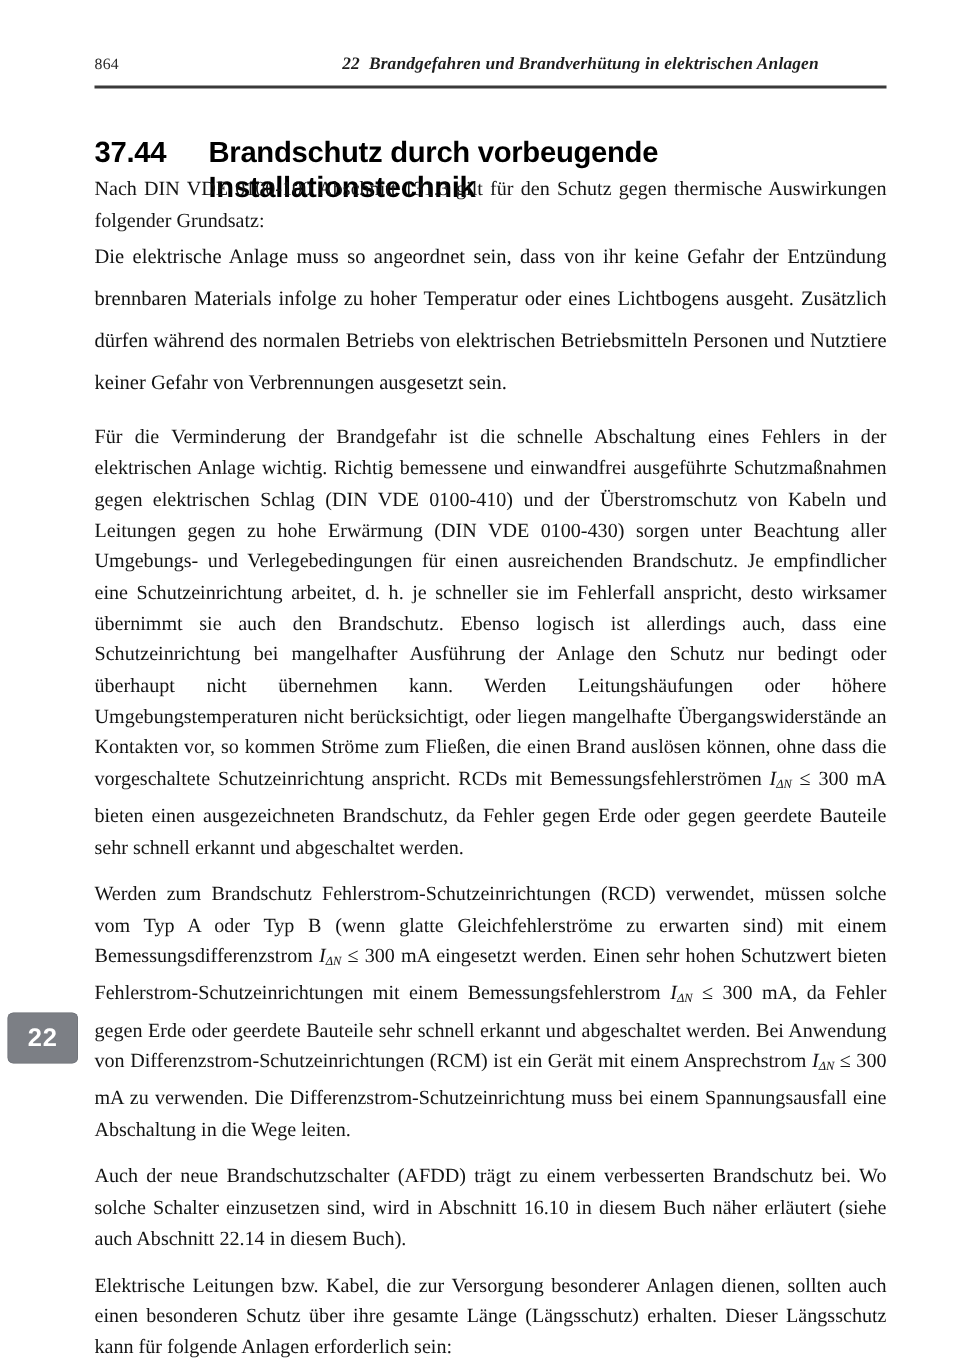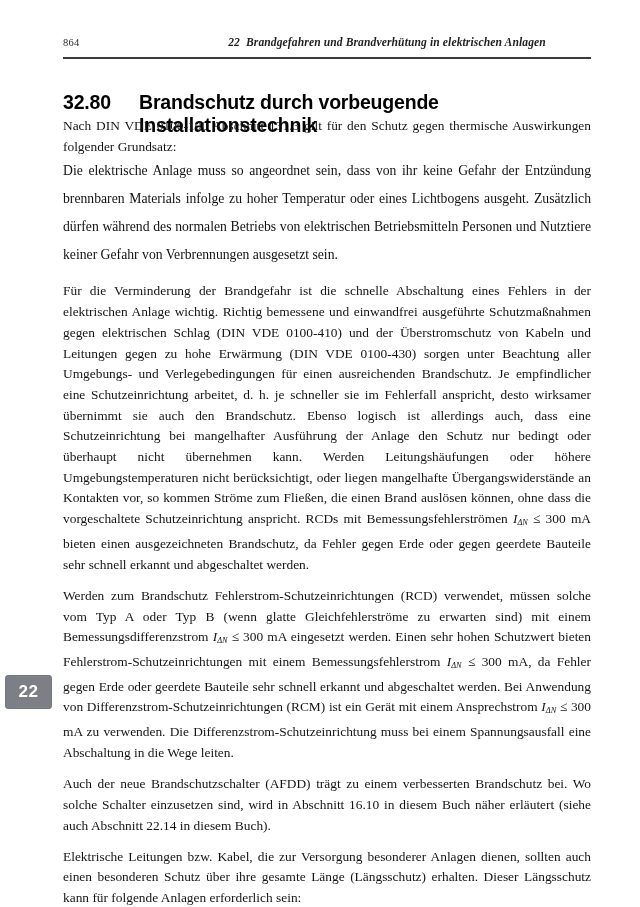--- a/index.html
+++ b/index.html
@@ -158,21 +158,21 @@
 
 <div class="page">
 
   <div class="running-head">
     <div class="folio">864</div>
     <div class="head-title"><span class="head-num">22</span><span>Brandgefahren und Brandverhütung in elektrischen Anlagen</span></div>
   </div>
   <div class="head-rule"></div>
 
   <h1 class="section-head">
-    <span class="sec-num">32.80</span>
+    <span class="sec-num">37.44</span>
     <span class="sec-title">Brandschutz durch vorbeugende Installationstechnik</span>
   </h1>
 
   <div class="column">
 
     <p class="body tight">Nach DIN VDE 0100-100 Abschnitt 131.3 gilt für den Schutz gegen thermische Auswirkungen folgender Grundsatz:</p>
 
     <p class="quote">Die elektrische Anlage muss so angeordnet sein, dass von ihr keine Gefahr der Entzündung brennbaren Materials infolge zu hoher Temperatur oder eines Lichtbogens ausgeht. Zusätzlich dürfen während des normalen Betriebs von elektrischen Betriebsmitteln Personen und Nutztiere keiner Gefahr von Verbrennungen ausgesetzt sein.</p>
 
     <p class="body"><span>Für die Verminderung der Brandgefahr ist die schnelle Abschaltung eines Fehlers in der elektrischen Anlage wichtig. Richtig bemessene und einwandfrei ausgeführte Schutzmaßnahmen gegen elektrischen Schlag (DIN VDE 0100-410) und der Überstromschutz von Kabeln und Leitungen gegen zu hohe Erwärmung (DIN VDE 0100-430) sorgen unter Beachtung aller Umgebungs- und Verlegebedingungen für einen ausreichenden Brandschutz. Je empfindlicher eine Schutzeinrichtung arbeitet, d. h. je schneller sie im Fehlerfall anspricht, desto wirksamer übernimmt sie auch den Brandschutz. Ebenso logisch ist allerdings auch, dass eine Schutzeinrichtung bei mangelhafter Ausführung der Anlage den Schutz nur bedingt oder überhaupt nicht übernehmen kann. Werden Leitungshäufungen oder höhere Umgebungstemperaturen nicht berücksichtigt, oder liegen mangelhafte Übergangswiderstände an Kontakten vor, so kommen Ströme zum Fließen, die einen Brand auslösen können, ohne dass die vorgeschaltete Schutzeinrichtung anspricht. RCDs mit Bemessungsfehlerströmen </span><span class="sym nb"><span>I</span><sub>ΔN</sub></span><span> ≤ 300 mA bieten einen ausgezeichneten Brandschutz, da Fehler gegen Erde oder gegen geerdete Bauteile sehr schnell erkannt und abgeschaltet werden.</span></p>

